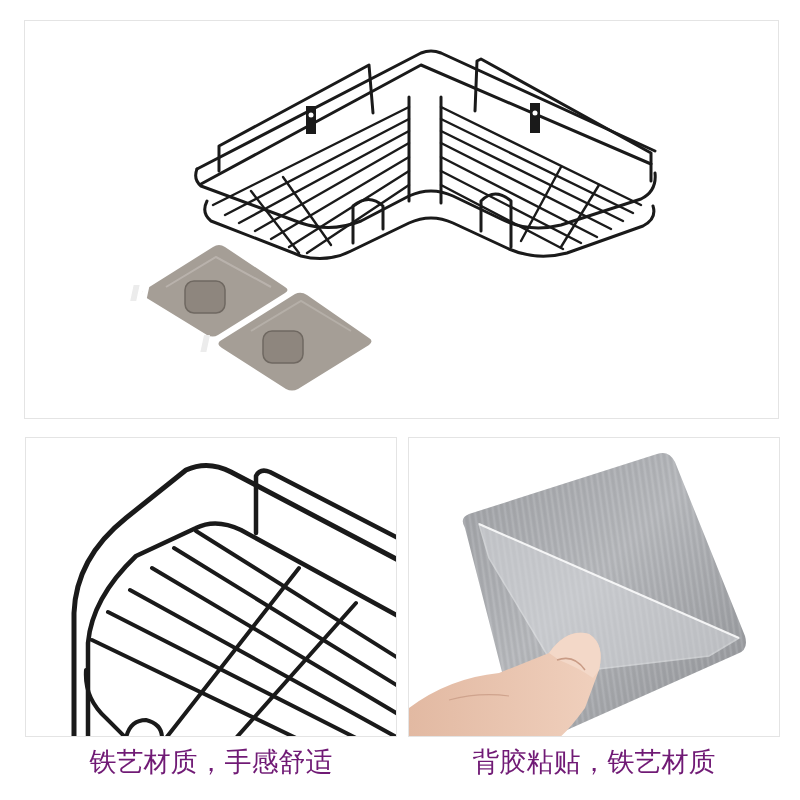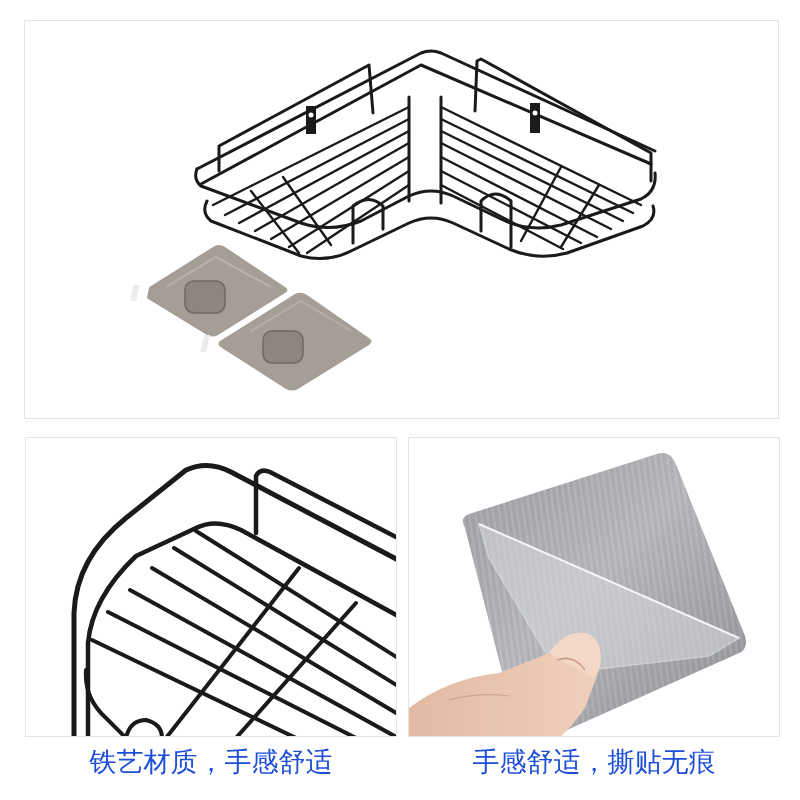--- a/index.html
+++ b/index.html
@@ -4,21 +4,21 @@
 <style>
   html, body { margin: 0; padding: 0; background: #ffffff; }
   body { width: 800px; height: 800px; position: relative; overflow: hidden;
          font-family: "DejaVu Sans", "Liberation Sans", sans-serif; }
   .panel { position: absolute; border: 1px solid #e4e4e4; background: #ffffff; box-sizing: border-box; overflow: hidden; }
   .panel svg { position: absolute; left: 0; top: 0; }
   #panel-top { left: 24px; top: 20px; width: 755px; height: 399px; }
   #panel-bl { left: 25px; top: 437px; width: 372px; height: 300px; }
   #panel-br { left: 408px; top: 437px; width: 372px; height: 300px; }
   .caption { position: absolute; top: 742px; height: 40px; line-height: 40px;
-             font-size: 27px; color: #1d4ed8; text-align: center; letter-spacing: 0px; white-space: nowrap; }
+             font-size: 27px; color: #701a75; text-align: center; letter-spacing: 0px; white-space: nowrap; }
   #caption-left { left: 25px; width: 372px; }
   #caption-right { left: 408px; width: 372px; }
 </style>
 </head>
 <body>
 
 <div class="panel" id="panel-top">
   <svg width="755" height="399" viewBox="24 20 755 399">
     <g fill="none" stroke="#1a1a1a" stroke-width="3" stroke-linecap="round" stroke-linejoin="round">
 
@@ -146,13 +146,13 @@
     <g>
       <path d="M0 300 L0 270 Q40 240 90 235 L140 215 Q158 190 180 196 Q196 206 190 232 L176 270 Q160 292 150 300 Z" fill="url(#skinGrad)"></path>
       <path d="M140 215 Q158 190 180 196 Q196 206 190 232 L184 240 Q170 230 150 222 Z" fill="#f3d8c8"></path>
       <path d="M148 222 Q165 216 176 232" fill="none" stroke="#c99c86" stroke-width="1.5"></path>
       <path d="M40 262 Q70 254 100 258" fill="none" stroke="#cfa38d" stroke-width="1.2"></path>
     </g>
   </svg>
 </div>
 
 <div class="caption" id="caption-left">铁艺材质，手感舒适</div>
-<div class="caption" id="caption-right">手感舒适，撕贴无痕</div>
+<div class="caption" id="caption-right">背胶粘贴，铁艺材质</div>
 
 </body></html>

